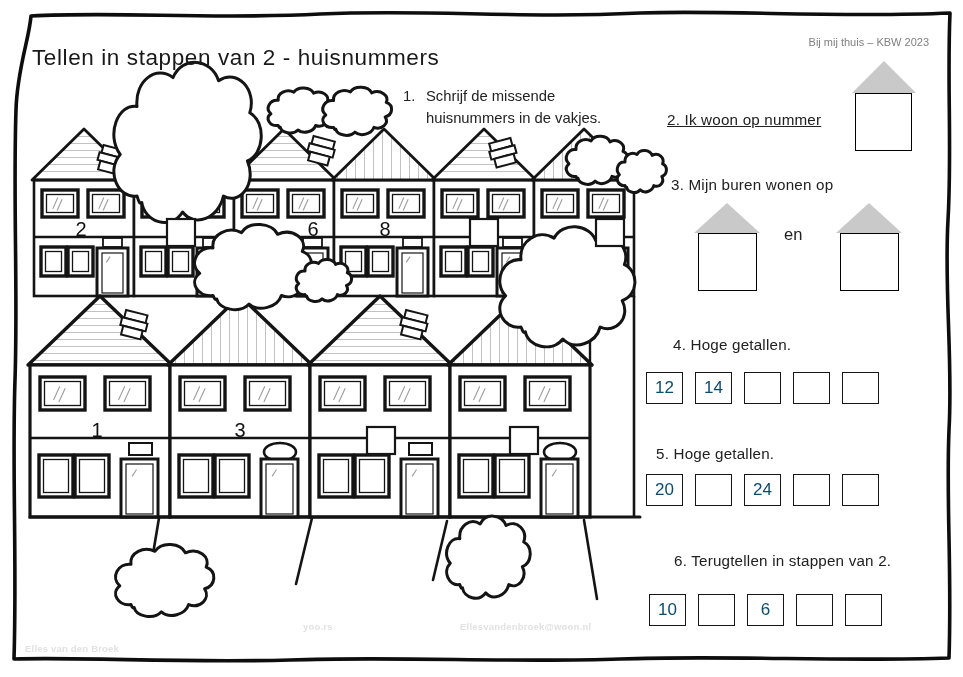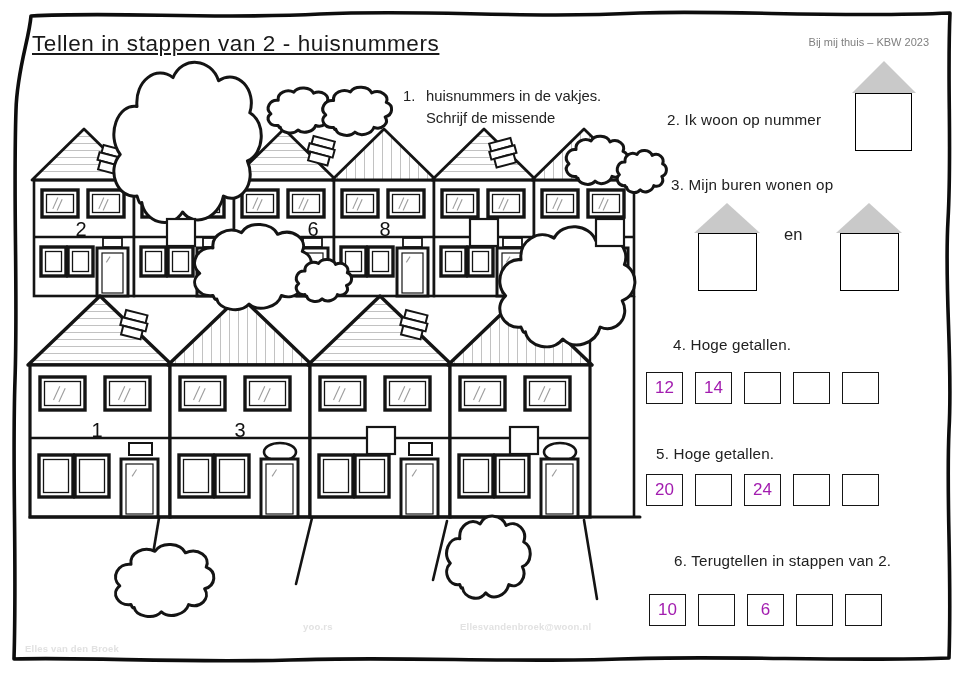--- a/index.html
+++ b/index.html
@@ -2,49 +2,49 @@
 <html style="--roof-gray: #c9c9c9;"><head>
 <meta charset="utf-8">
 <style>
   html,body{margin:0;padding:0;}
   body{
     width:963px;height:677px;background:#ffffff;overflow:hidden;position:relative;
     font-family:"Liberation Sans", sans-serif;color:#1c1c1c;
   }
   .abs{position:absolute;}
   #page-title{
-    left:32px;top:31px;font-size:22.5px;font-weight:400;letter-spacing:0.6px;color:#191919;white-space:nowrap;text-decoration:underline;
+    left:32px;top:45px;font-size:22.5px;font-weight:400;letter-spacing:0.6px;color:#191919;white-space:nowrap;
   }
   #credit{
     left:797px;top:36px;width:132px;text-align:right;font-size:11px;color:#7f7f7f;white-space:nowrap;
   }
   
   #q1{left:403px;top:86px;width:246px;display:flex;font-size:14.8px;line-height:21.5px;color:#222;}
   #q1 .qnum{width:23px;flex:none;}
   #q1 .qtxt span{display:block;}
   .qlabel{font-size:15.2px;color:#212121;letter-spacing:0.2px;white-space:nowrap;}
-  #q2-label{left:667px;top:111px;}
+  #q2-label{left:667px;top:111px;text-decoration:underline;}
   #q3-label{left:671px;top:176px;}
   #q4-label{left:673px;top:336px;}
   #q5-label{left:656px;top:445px;}
   #q6-label{left:674px;top:552px;}
   #q3-en{left:784px;top:225px;font-size:16.5px;color:#222;}
   
   .hshape{position:absolute;}
   .hroof{width:0;height:0;border-style:solid;border-color:transparent;border-top:none;}
   .hbody{background:#fff;border:1.4px solid #000;}
   #q2-house .hroof{border-left-width:32px;border-right-width:32px;border-bottom:32px solid var(--roof-gray,#c9c9c9);}
   #q2-house .hbody{width:55px;height:56px;margin-left:3px;}
   .q3h .hroof{border-left-width:33px;border-right-width:33px;border-bottom:30px solid var(--roof-gray,#c9c9c9);}
   .q3h .hbody{width:57px;height:56px;margin-left:4px;}
   
   .ansrow{position:absolute;display:flex;gap:12px;}
   .abox{
     width:35px;height:30px;border:1.8px solid #161616;background:#fff;
-    display:flex;align-items:center;justify-content:center;font-size:17px;color:#a21caf;
+    display:flex;align-items:center;justify-content:center;font-size:17px;color:#0c4a6e;
   }
   
   .foot{position:absolute;top:621px;font-size:9.5px;font-weight:bold;color:#e2e2e2;letter-spacing:0.2px;white-space:nowrap;}
   #foot-author{left:25px;margin-top:22px;}
   #foot-site{left:286px;margin-left:17px;}
   #foot-email{left:460px;}
   #scene-svg{position:absolute;left:0;top:0;}
 </style>
 </head>
 <body>
@@ -339,22 +339,22 @@
       </g>
     </g>
 </svg>
 
 <div id="page-title" class="abs">Tellen in stappen van 2 - huisnummers</div>
 <div id="credit" class="abs">Bij mij thuis – KBW 2023</div>
 
 <div id="q1" class="abs">
   <span class="qnum">1.</span>
   <span class="qtxt">
+    <span>Schrijf de missende</span>
     <span>huisnummers in de vakjes.</span>
-    <span>Schrijf de missende</span>
   </span>
 </div>
 
 <div id="q2-label" class="abs qlabel">2. Ik woon op nummer</div>
 <div id="q2-house" class="hshape" style="left:852px;top:61px;">
   <div class="hroof"></div>
   <div class="hbody"></div>
 </div>
 
 <div id="q3-label" class="abs qlabel">3. Mijn buren wonen op</div>

